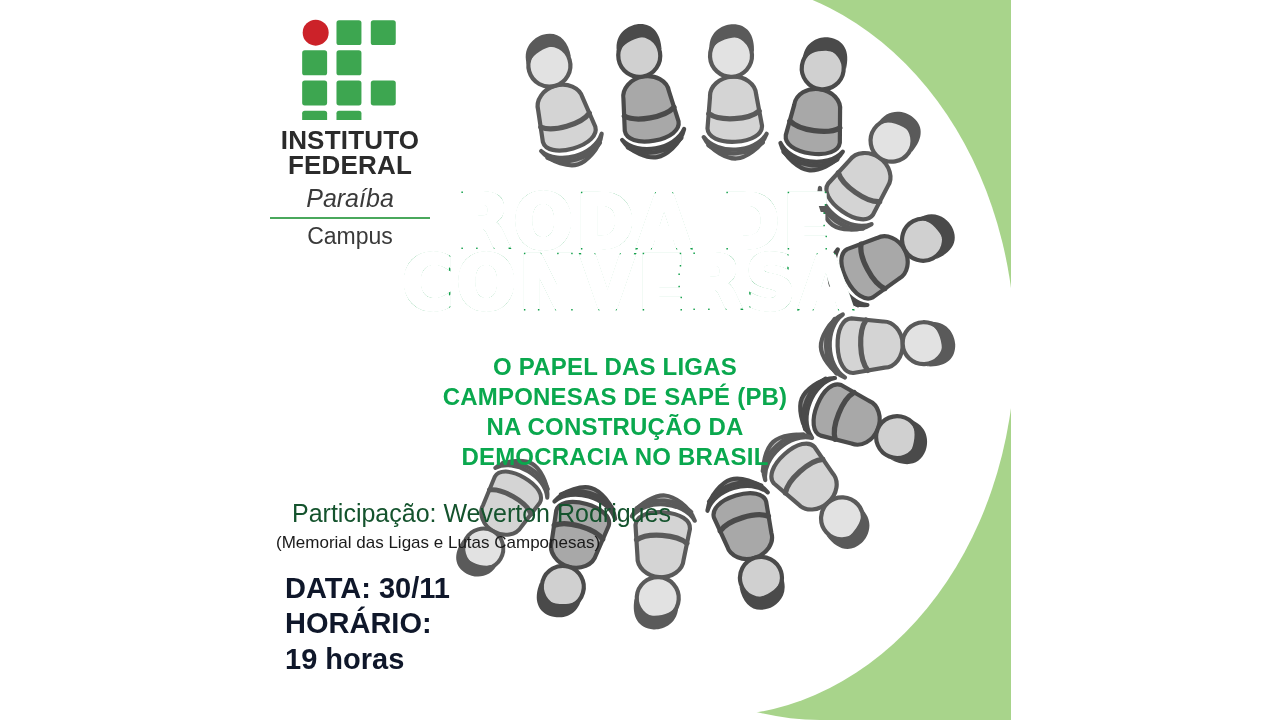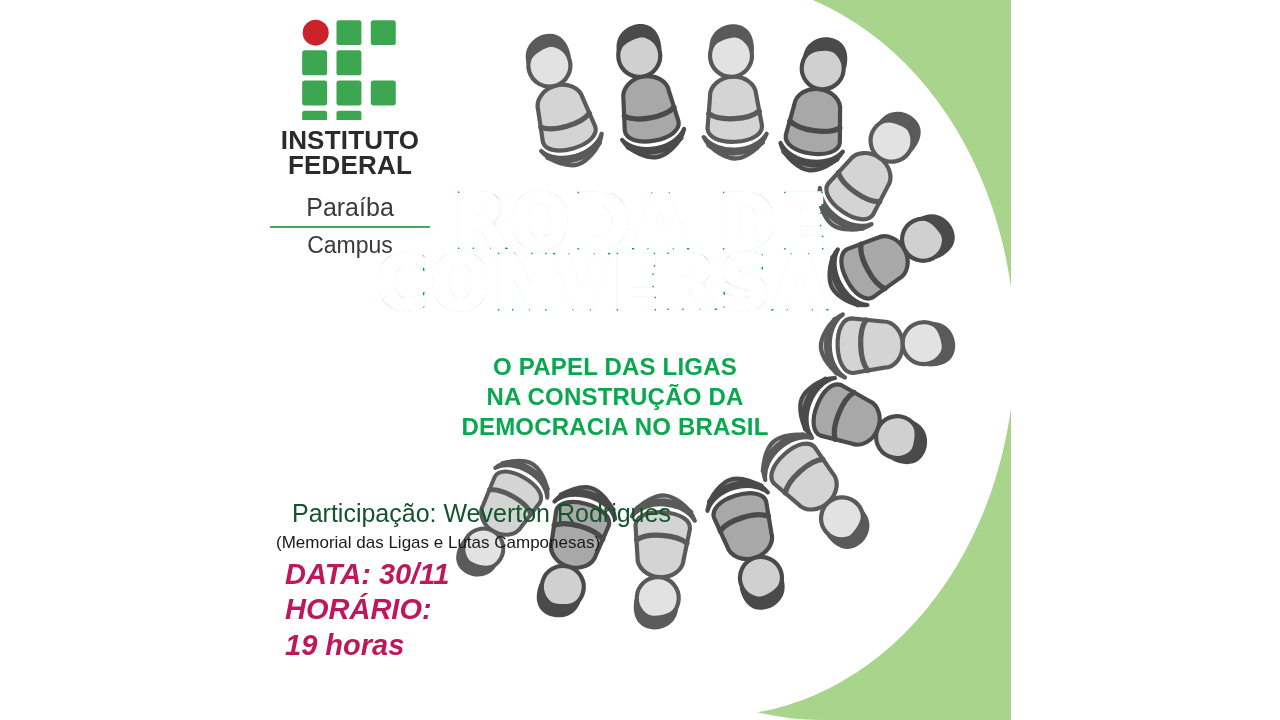--- a/index.html
+++ b/index.html
@@ -52,41 +52,42 @@
     font-weight: bold;
     color: #2b2b2b;
     letter-spacing: 0.2px;
     line-height: 0.96;
     text-align: center;
   }
   .logo-state {
     font-size: 25px;
     color: #3a3a3a;
     line-height: 1.12;
-    margin-top: 15px;
+    margin-top: 6px;
+    font-style: italic;
   }
   .logo-rule {
     width: 160px;
     height: 2px;
     background: #4aa85c;
     margin: 5px auto 4px auto;
   }
   .logo-campus {
     font-size: 23px;
     color: #3a3a3a;
     line-height: 1.16;
   }
 
   
   .title-wrap {
     position: absolute;
-    left: 360px;
+    left: 397px;
     top: 190px;
     width: 470px;
-    text-align: right;
+    text-align: center;
   }
   .title-line {
     font-family: "DejaVu Sans", sans-serif;
     font-weight: bold;
     font-size: 70px;
     line-height: 0.87;
     letter-spacing: 3px;
     color: #ffffff;
     -webkit-text-stroke: 3px #12a04a;
     paint-order: stroke fill;
@@ -130,27 +131,26 @@
     color: #1a1a1a;
     font-size: 17px;
     line-height: 1.1;
     white-space: nowrap;
   }
 
   
   .datetime {
     position: absolute;
     left: 285px;
-    top: 557px;
-    color: #be185d;
+    top: 571px;
+    color: #0f172a;
     font-weight: bold;
     font-size: 29px;
     line-height: 1.22;
     white-space: nowrap;
-    font-style: italic;
   }
 </style>
 </head>
 <body>
 
 <div id="poster">
 
   <svg class="green-band" viewBox="0 0 1280 720" preserveAspectRatio="none" aria-hidden="true">
     <defs>
       <clipPath id="bandClip">
@@ -267,20 +267,21 @@
     </div>
   </div>
 
   <div class="title-wrap">
     <div class="title-line l1">RODA DE</div>
     <div class="title-line l2">CONVERSA</div>
   </div>
 
   <div class="subject">
     <div>O PAPEL DAS LIGAS</div>
+    <div>CAMPONESAS DE  SAPÉ (PB)</div>
     <div>NA CONSTRUÇÃO DA</div>
     <div>DEMOCRACIA NO BRASIL</div>
   </div>
 
   <div class="participation">Participação: Weverton Rodrigues</div>
   <div class="participation-sub">(Memorial das Ligas e Lutas Camponesas)</div>
 
   <div class="datetime">
     <div>DATA: 30/11</div>
     <div>HORÁRIO:</div>

